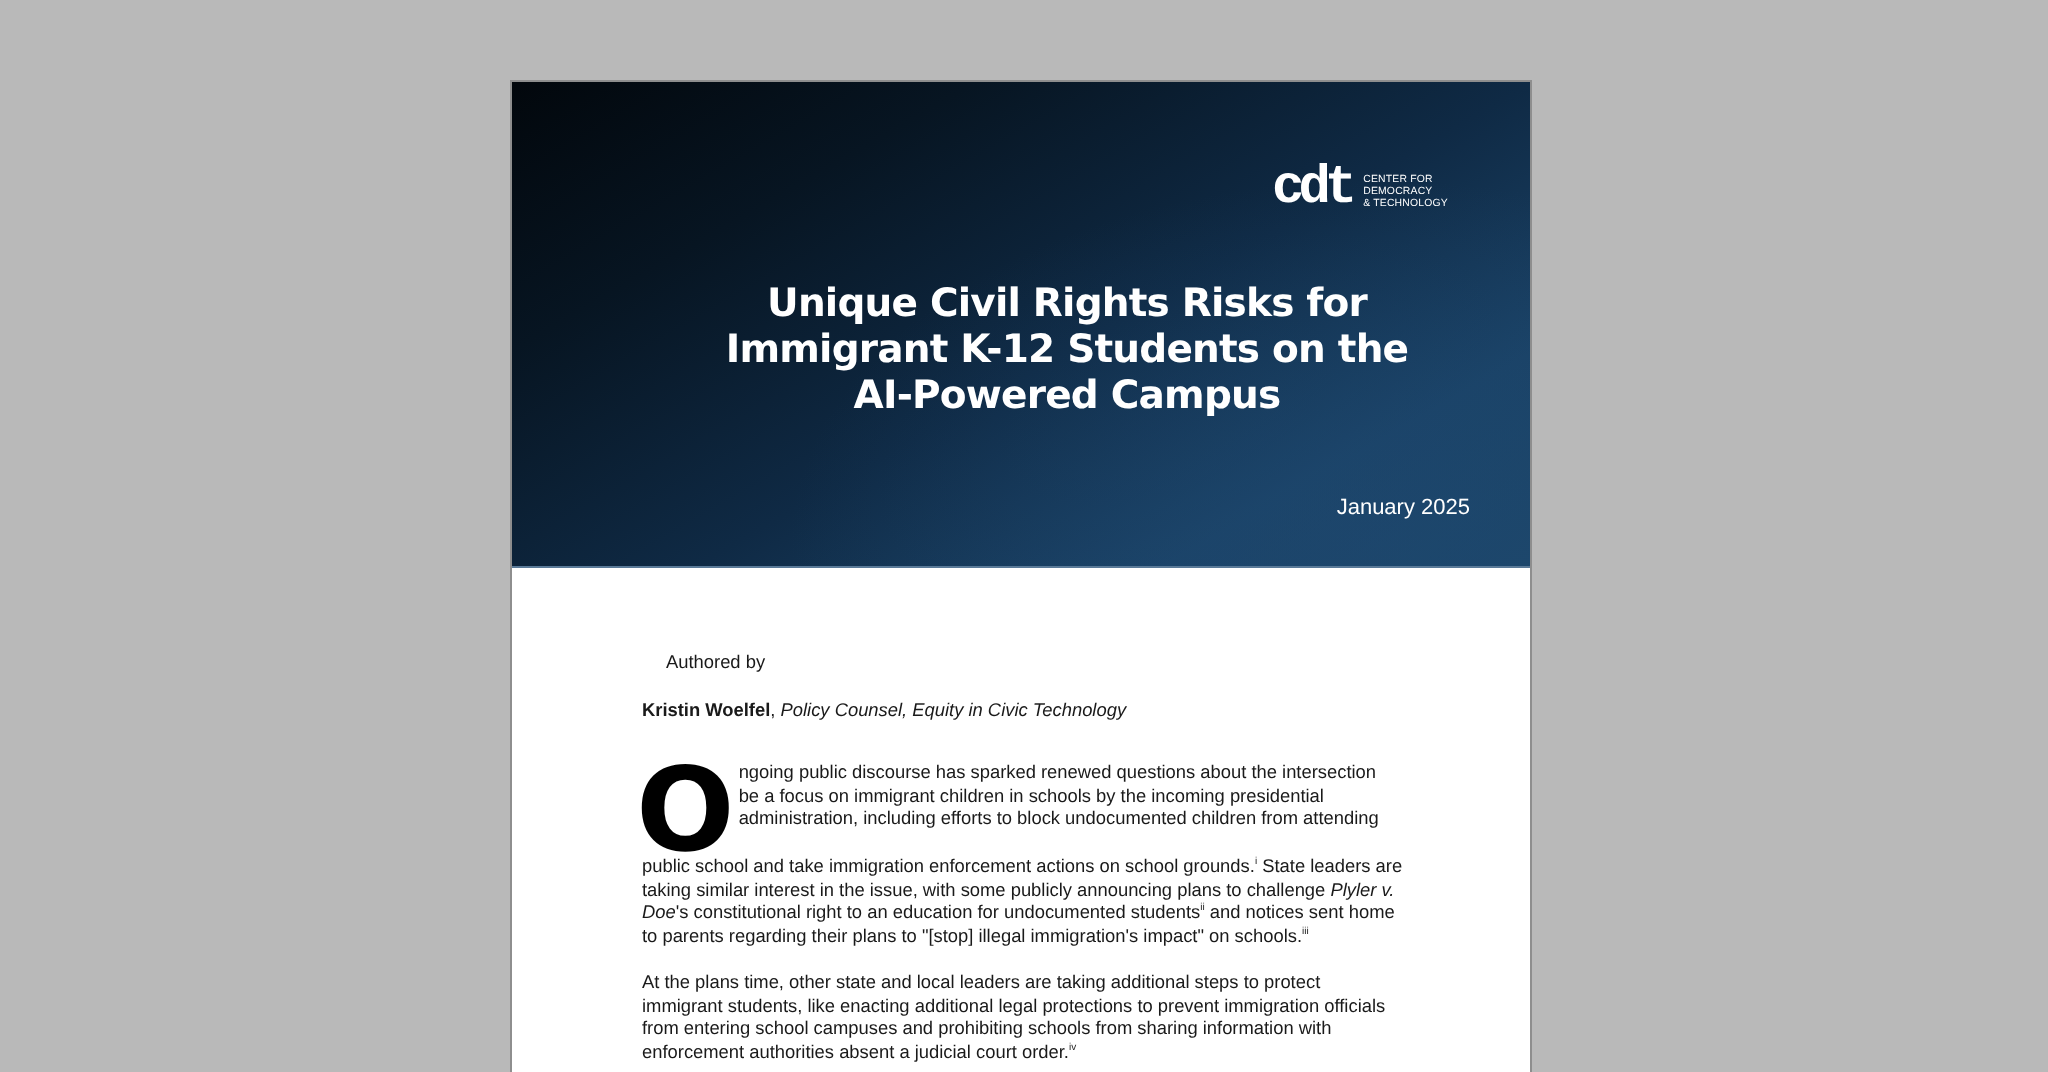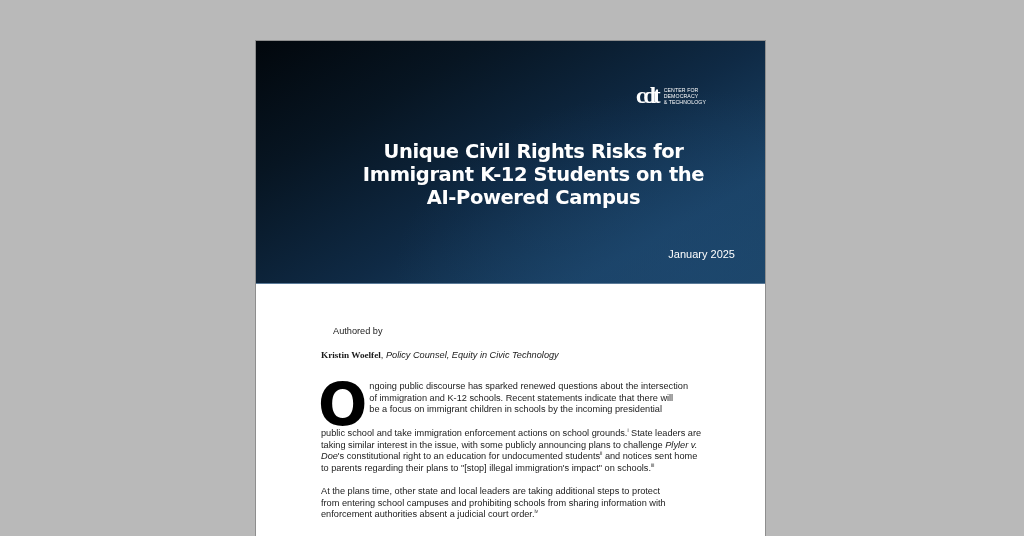--- a/index.html
+++ b/index.html
@@ -21,22 +21,22 @@
       linear-gradient(150deg, #02070c 0%, #071522 25%, #0f2a45 55%, #1a4266 80%, #1c4669 100%);
   }
   .cover-bottom-line {
     position:absolute; left:0; top:242px; width:509px; height:1px; background:#5a7a98;
   }
   .logo {
     position:absolute; left:380px; top:40px; width:100px; height:30px;
     display:flex; align-items:center;
   }
   .logo-mark {
-    font-family:Liberation Serif, serif; font-weight:bold;
-    color:#ffffff; font-size:23px; letter-spacing:-3px; line-height:1;
+    font-family:Liberation Mono, monospace; font-weight:bold;
+    color:#ffffff; font-size:27px; letter-spacing:-3px; line-height:1;
     position:relative; top:-1px;
   }
   .logo-text {
     margin-left:6px; color:#ffffff; font-size:5.2px; line-height:6px;
     letter-spacing:0.1px; font-family:"Liberation Sans", sans-serif;
   }
   .logo-text div { white-space:nowrap; }
   .title {
     position:absolute; left:0; top:99px; width:555px;
     text-align:center; color:#ffffff;
@@ -48,21 +48,21 @@
     position:absolute; right:30px; top:207px;
     color:#ffffff; font-family:"Liberation Sans", sans-serif; font-weight:normal;
     font-size:11px;
   }
   .body {
     position:absolute; left:65px; top:273px; width:390px;
     color:#1a1a1a; font-size:9.2px; line-height:11.6px;
   }
   .authored { margin:12px; }
   .author { margin:0 0 20px 0; }
-  .author b { font-weight:bold;font-family:Liberation Serif, serif; }
+  .author b { font-weight:bold; }
   .author i { }
   .para { margin:0 0 11.6px 0; text-align:left; }
   .dropcap {
     float:left; font-family:"DejaVu Sans", sans-serif; font-weight:bold;
     font-size:58px; line-height:46px; height:46px; margin:1px 4px 0 -3px;
     color:#000; letter-spacing:-2px;
   }
   sup { font-size:5px; line-height:0; vertical-align:4px; }
   .line { display:block; white-space:nowrap; }
 </style>
@@ -88,27 +88,28 @@
   </div>
   <div class="cover-bottom-line"></div>
 
   <div class="body">
     <p class="authored">Authored by</p>
     <p class="author"><b>Kristin Woelfel</b><span>, </span><i>Policy Counsel, Equity in Civic Technology</i></p>
 
     <div class="para">
       <span class="dropcap">O</span>
       <span class="line">ngoing public discourse has sparked renewed questions about the intersection</span>
-      <span class="line">of immigration and K-12 schools. Recent statements indicate that there will</span>
       <span class="line">be a focus on immigrant children in schools by the incoming presidential</span>
+      <span class="line">administration, including efforts to block undocumented children from attending</span>
       <span class="line" style="clear:left"><span>public school and take immigration enforcement actions on school grounds.</span><sup>i</sup><span> State leaders are</span></span>
       <span class="line"><span>taking similar interest in the issue, with some publicly announcing plans to challenge </span><i>Plyler v.</i></span>
       <span class="line"><i>Doe</i><span>'s constitutional right to an education for undocumented students</span><sup>ii</sup><span> and notices sent home</span></span>
       <span class="line"><span>to parents regarding their plans to "[stop] illegal immigration's impact" on schools.</span><sup>iii</sup></span>
     </div>
 
     <div class="para">
       <span class="line">At the plans time, other state and local leaders are taking additional steps to protect</span>
+      <span class="line">immigrant students, like enacting additional legal protections to prevent immigration officials</span>
       <span class="line">from entering school campuses and prohibiting schools from sharing information with</span>
       <span class="line"><span>enforcement authorities absent a judicial court order.</span><sup>iv</sup></span>
     </div>
   </div>
 </div>
 
 </body></html>

